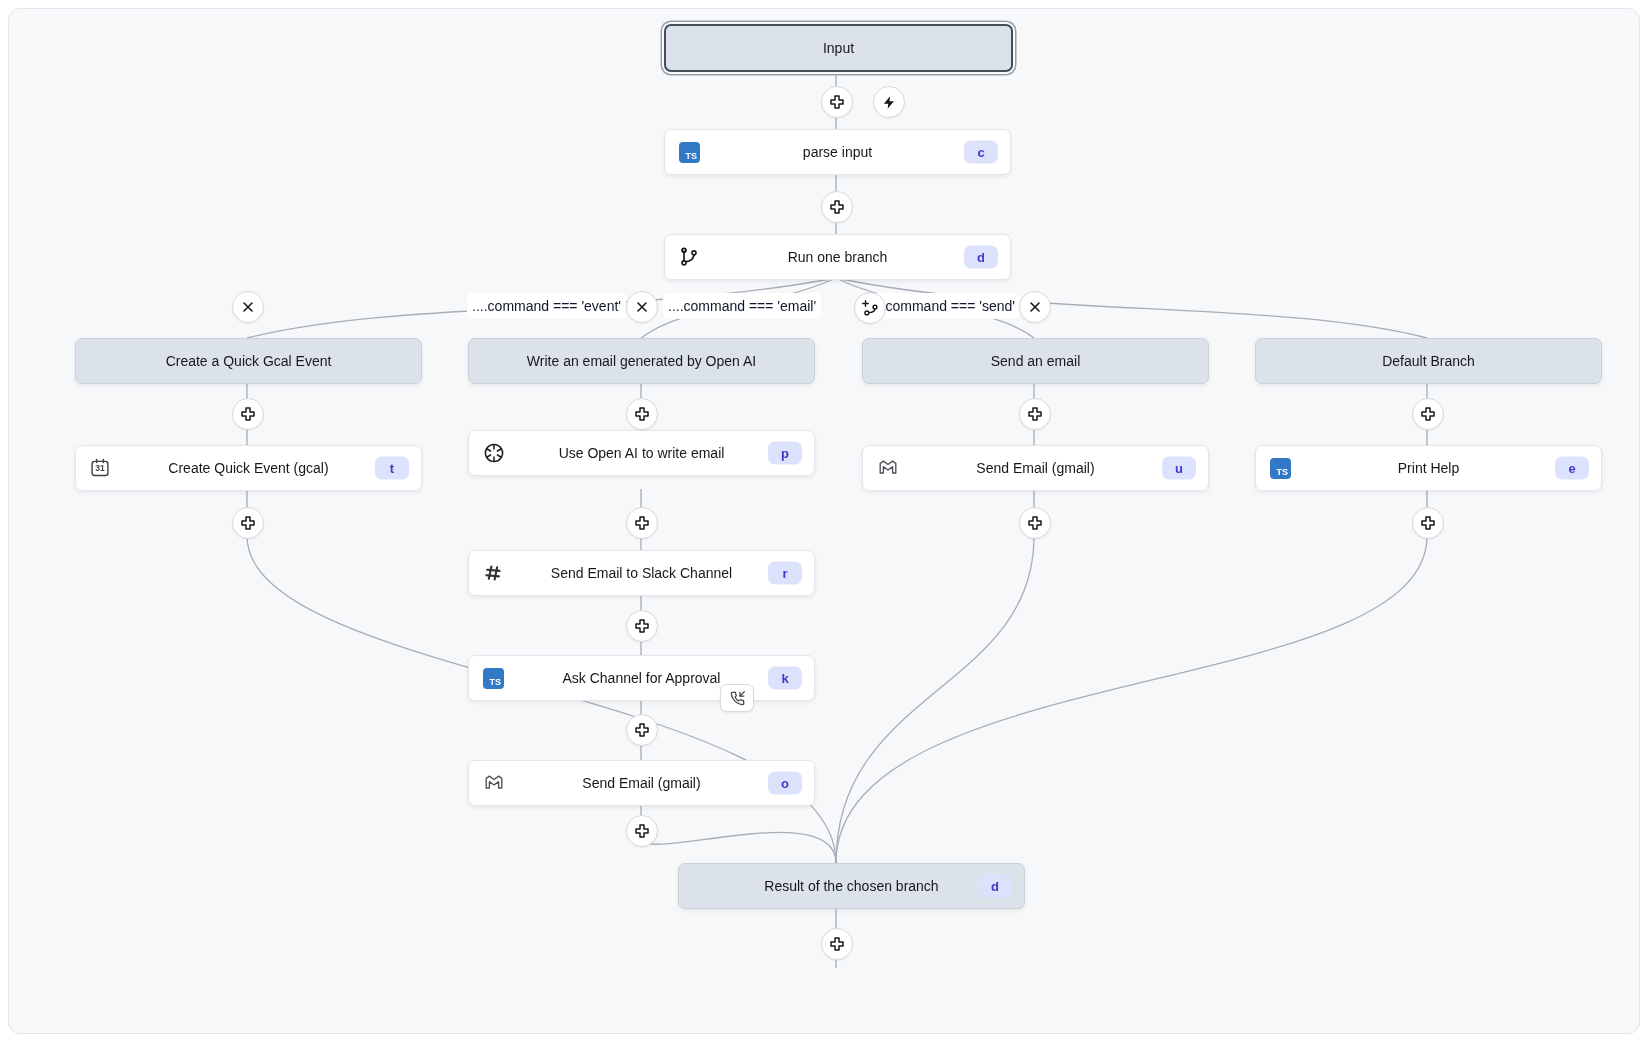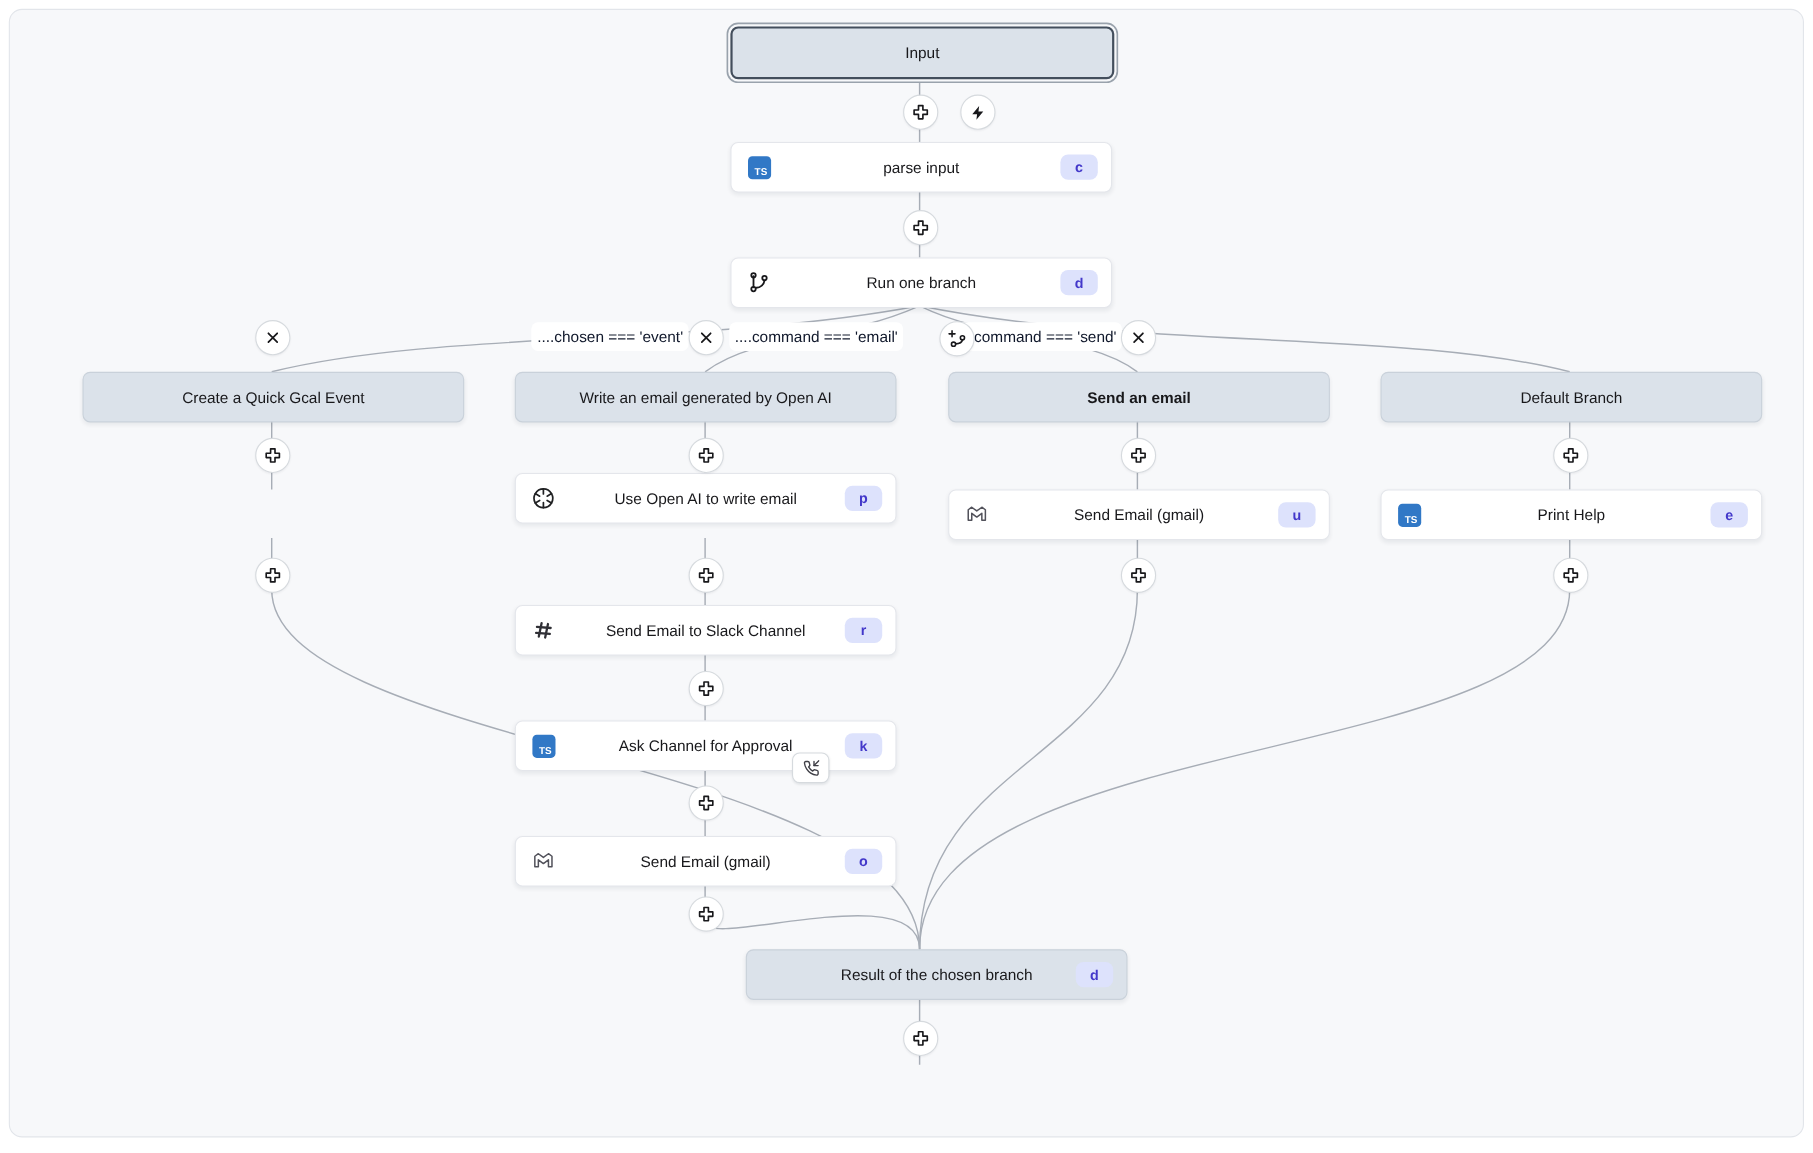--- a/index.html
+++ b/index.html
@@ -10,21 +10,21 @@
   svg.edges{position:absolute;left:0;top:0;z-index:1;}
   .node{position:absolute;height:44px;border-radius:7px;background:#ffffff;
     border:1px solid #e4e6eb;box-shadow:0 2px 4px rgba(15,23,42,.07);
     display:flex;align-items:center;justify-content:center;z-index:3;
     font-size:14px;color:#18181b;}
   .node.hdr{background:#dbe2ea;border:1px solid #c9d1da;}
   .node.sel{background:#dbe2ea;border:2px solid #434e5c;
     box-shadow:0 0 0 2px #f7f8fa,0 0 0 3.5px #99a2ac;}
   .nlabel{position:absolute;left:0;right:0;text-align:center;pointer-events:none;}
   .nicon{position:absolute;left:14px;top:50%;transform:translateY(-50%);
-    width:22px;height:22px;display:flex;align-items:center;justify-content:center;}
+    width:22px;height:22px;display:flex;align-items:center;}
   .nbadge{position:absolute;right:12px;top:50%;transform:translateY(-50%);
     min-width:34px;height:23px;border-radius:7px;background:#dde2fc;color:#4338ca;
     font-weight:bold;font-size:13px;display:flex;align-items:center;justify-content:center;}
   .tsicon{width:21px;height:21px;border-radius:4px;background:#3178c6;color:#fff;
     font-size:9px;font-weight:bold;display:flex;align-items:flex-end;justify-content:flex-end;
     padding:0;box-sizing:border-box;}
   .tsicon span{margin:0 3px 2px 0;}
   .cbtn{position:absolute;width:30px;height:30px;border-radius:50%;background:#fff;
     border:1px solid #d6dade;box-shadow:0 1px 2px rgba(15,23,42,.06);z-index:4;
     display:flex;align-items:center;justify-content:center;}
@@ -59,21 +59,21 @@
       <path d="M641 489 L641 550"></path>
       <path d="M641 594 L641 655"></path>
       <path d="M641 699 L641 760"></path>
       <path d="M641 804 L641 838 C641 864 836 796 836 863"></path>
       <path d="M1034 489 L1034 536 C1034 690 836 690 836 863"></path>
       <path d="M1427 489 L1427 536 C1427 700 836 660 836 863"></path>
       <path d="M836 907 L836 968"></path>
     </g>
   </svg>
 
-  <div class="condlabel" style="right:1022px;top:293px;">....chosen === 'event'</div>
+  <div class="condlabel" style="right:1022px;top:293px;">....command === 'event'</div>
   <div class="condlabel" style="left:663px;top:293px;">....command === 'email'</div>
   <div class="condlabel" style="right:628px;top:293px;">....command === 'send'</div>
 
   <div class="node sel" style="left:664px;top:24px;width:345px;">
     <span class="nlabel">Input</span>
   </div>
 
   <div class="node" style="left:664px;top:129px;width:345px;">
     <span class="nicon">
       <span class="tsicon">
@@ -97,27 +97,41 @@
     <span class="nlabel">Run one branch</span>
     <span class="nbadge">d</span>
   </div>
 
   <div class="node hdr" style="left:75px;top:338px;width:345px;">
     <span class="nlabel">Create a Quick Gcal Event</span>
   </div>
   <div class="node hdr" style="left:468px;top:338px;width:345px;">
     <span class="nlabel">Write an email generated by Open AI</span>
   </div>
-  <div class="node hdr" style="left:862px;top:338px;width:345px;font-weight:bold;">
+  <div class="node hdr" style="left:862px;top:338px;width:345px;">
     <span class="nlabel">Send an email</span>
   </div>
   <div class="node hdr" style="left:1255px;top:338px;width:345px;">
     <span class="nlabel">Default Branch</span>
   </div>
 
+  <div class="node" style="left:75px;top:445px;width:345px;">
+    <span class="nicon">
+      <span class="gcal">
+        <svg width="20" height="20" viewBox="0 0 24 24" fill="none" stroke="#3f3f46" stroke-width="1.7" stroke-linecap="round">
+          <rect x="2.5" y="4" width="19" height="17" rx="3"></rect>
+            <line x1="8" y1="1.8" x2="8" y2="5.4"></line>
+            <line x1="16" y1="1.8" x2="16" y2="5.4"></line>
+        </svg>
+        <span class="num">31</span>
+      </span>
+    </span>
+    <span class="nlabel">Create Quick Event (gcal)</span>
+    <span class="nbadge">t</span>
+  </div>
 
   <div class="node" style="left:468px;top:430px;width:345px;text-decoration:underline;">
     <span class="nicon">
       <svg width="22" height="22" viewBox="0 0 24 24" fill="none" stroke="#202123" stroke-width="1.7" stroke-linecap="round" stroke-linejoin="round">
         <g transform="translate(12,12)">
           <path d="M0 -9.3 A9.3 9.3 0 0 1 8.05 -4.65 L3.7 -2.14"></path>
           <path d="M0 -9.3 A9.3 9.3 0 0 1 8.05 -4.65 L3.7 -2.14" transform="rotate(60)"></path>
           <path d="M0 -9.3 A9.3 9.3 0 0 1 8.05 -4.65 L3.7 -2.14" transform="rotate(120)"></path>
           <path d="M0 -9.3 A9.3 9.3 0 0 1 8.05 -4.65 L3.7 -2.14" transform="rotate(180)"></path>
           <path d="M0 -9.3 A9.3 9.3 0 0 1 8.05 -4.65 L3.7 -2.14" transform="rotate(240)"></path>

